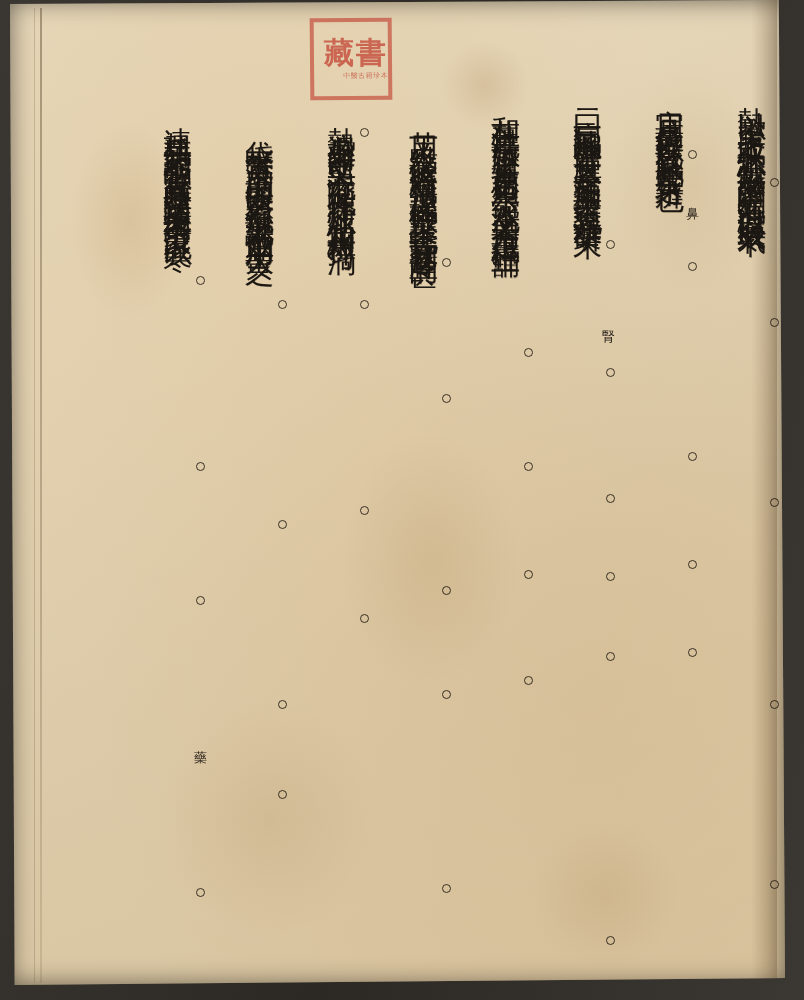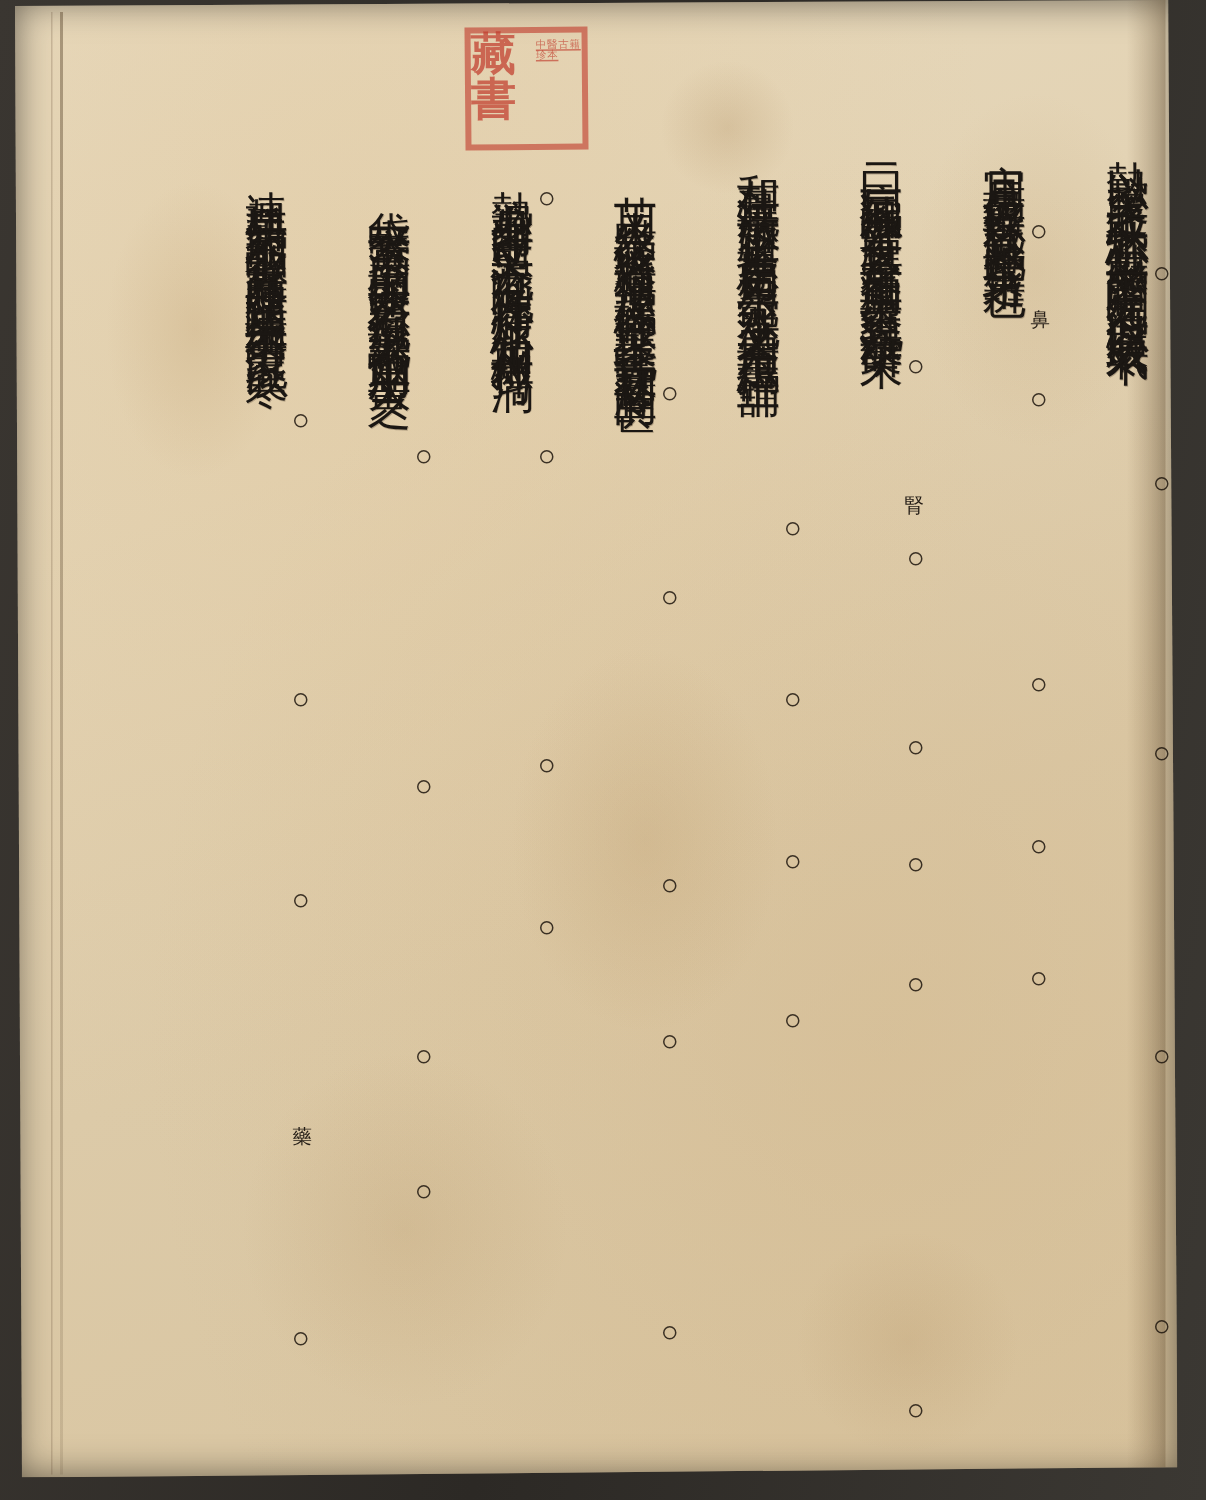--- a/index.html
+++ b/index.html
@@ -76,38 +76,37 @@
   .seal {
     position: absolute;
     left: 300px;
     top: 18px;
     width: 74px;
     height: 74px;
     border: 4px solid rgba(192, 60, 45, 0.62);
     color: rgba(192, 60, 45, 0.72);
     font-family: "DejaVu Serif", serif;
     display: flex;
-    flex-direction: row;
-    align-items: flex-start;
+    flex-direction: column;
+    align-items: flex-end;
     justify-content: center;
     line-height: 1;
     letter-spacing: 1px;
     transform: rotate(-0.5deg);
   }
   .seal .s-main {
     font-size: 30px;
     font-weight: bold;
     letter-spacing: 2px;
   }
   .seal .s-sub {
     margin-top: 5px;
     font-size: 7px;
     letter-spacing: 0.5px;
     opacity: 0.9;
-    text-decoration: underline;
   }
   
   .cols {
     position: absolute;
     left: 0;
     top: 0;
     width: 775px;
     height: 985px;
   }
   .col {

